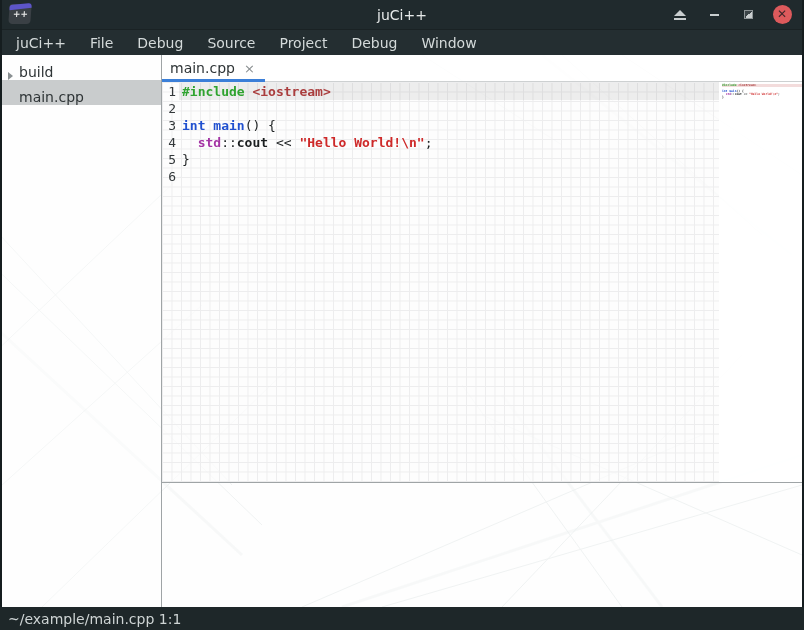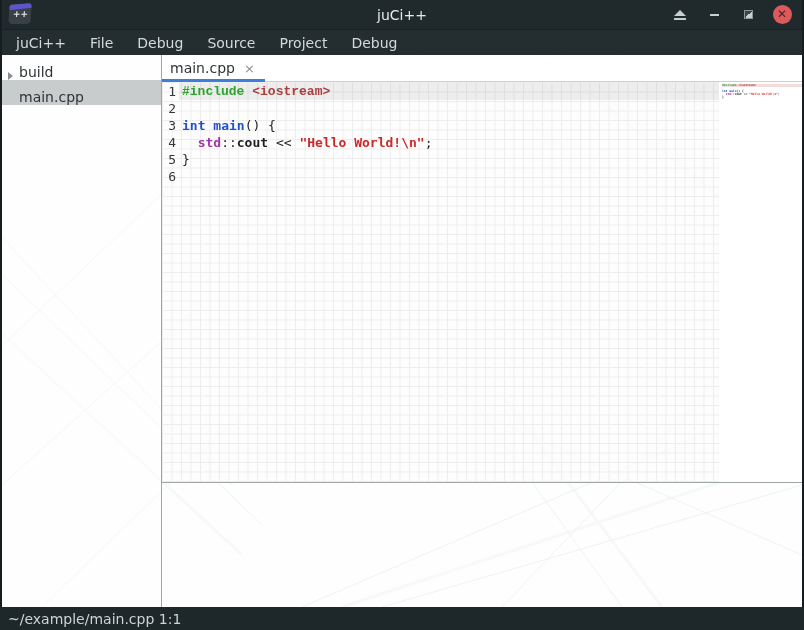--- a/index.html
+++ b/index.html
@@ -72,21 +72,21 @@
              background-image:linear-gradient(to right,#ededee 1px,transparent 1px),
                               linear-gradient(to bottom,#ededee 1px,transparent 1px);
              background-size:9.5px 9.5px; }
   .gutter { position:relative; z-index:1; width:17px; flex:0 0 17px; padding-top:1px;
             font-family:"DejaVu Sans Mono","Liberation Mono",monospace; font-size:13px;
             color:#33383a; text-align:right; }
   .gutter .ln { height:17px; line-height:17px; padding-right:3px; }
   .codelines { position:relative; z-index:1; flex:1 1 auto; margin-right:83px; padding-top:1px;
                font-family:"DejaVu Sans Mono","Liberation Mono",monospace; font-size:13px; }
   .code-line { height:17px; line-height:17px; white-space:pre; padding-left:3px; }
-  .code-line.hl { background:rgba(40,40,45,0.075);font-family:Liberation Mono, monospace; }
+  .code-line.hl { background:rgba(40,40,45,0.075); }
   .tok.b { font-weight:bold; }
 
   .minimap { position:absolute; right:0; top:0; bottom:0; width:83px; z-index:1;
              background:rgba(255,255,255,0.92); padding:2px 0 0 3px; }
   .mini-line { height:3px; line-height:3px; font-size:3px; white-space:pre;
                font-family:"DejaVu Sans Mono","Liberation Mono",monospace; font-weight:bold; }
   .mini-line.hl { background:#f3dcdc; }
 
   .h-divider { height:1px; flex:0 0 1px; background:#9fa4a6; }
   .bottom-panel { flex:1 1 auto; background:rgba(255,255,255,0.35); }
@@ -126,20 +126,21 @@
     </div>
   </div>
 
   <div class="menubar">
     <span class="menu-item">juCi++</span>
     <span class="menu-item">File</span>
     <span class="menu-item">Debug</span>
     <span class="menu-item">Source</span>
     <span class="menu-item">Project</span>
     <span class="menu-item">Debug</span>
+    <span class="menu-item">Window</span>
   </div>
 
   <div class="content">
 
     <svg class="wallpaper" viewBox="0 0 800 552" preserveAspectRatio="none">
       <g stroke="#cfd8d8" stroke-width="1" opacity="0.45" fill="none">
         <line x1="-20" y1="200" x2="260" y2="470"></line>
         <line x1="-30" y1="150" x2="230" y2="430"></line>
         <line x1="-10" y1="300" x2="180" y2="120"></line>
         <line x1="0" y1="430" x2="200" y2="250"></line>

